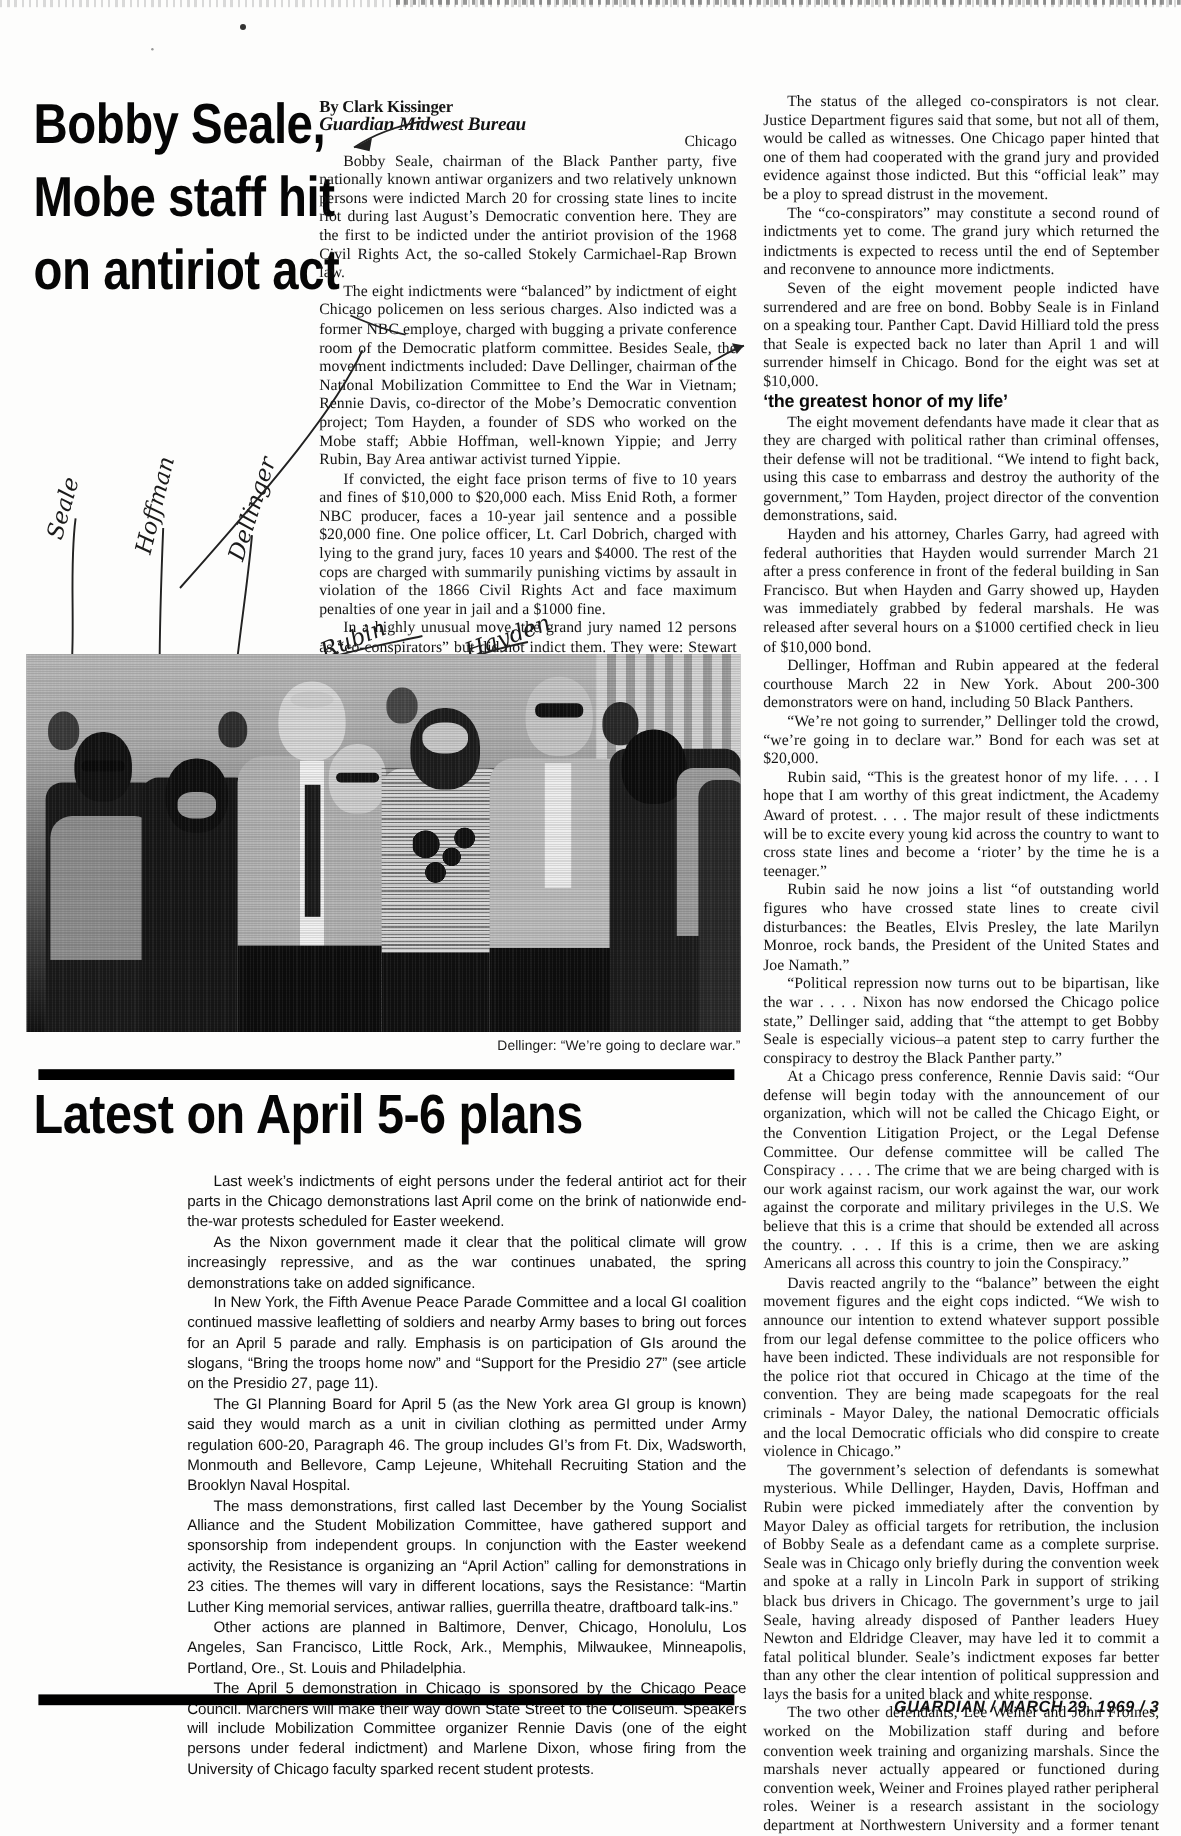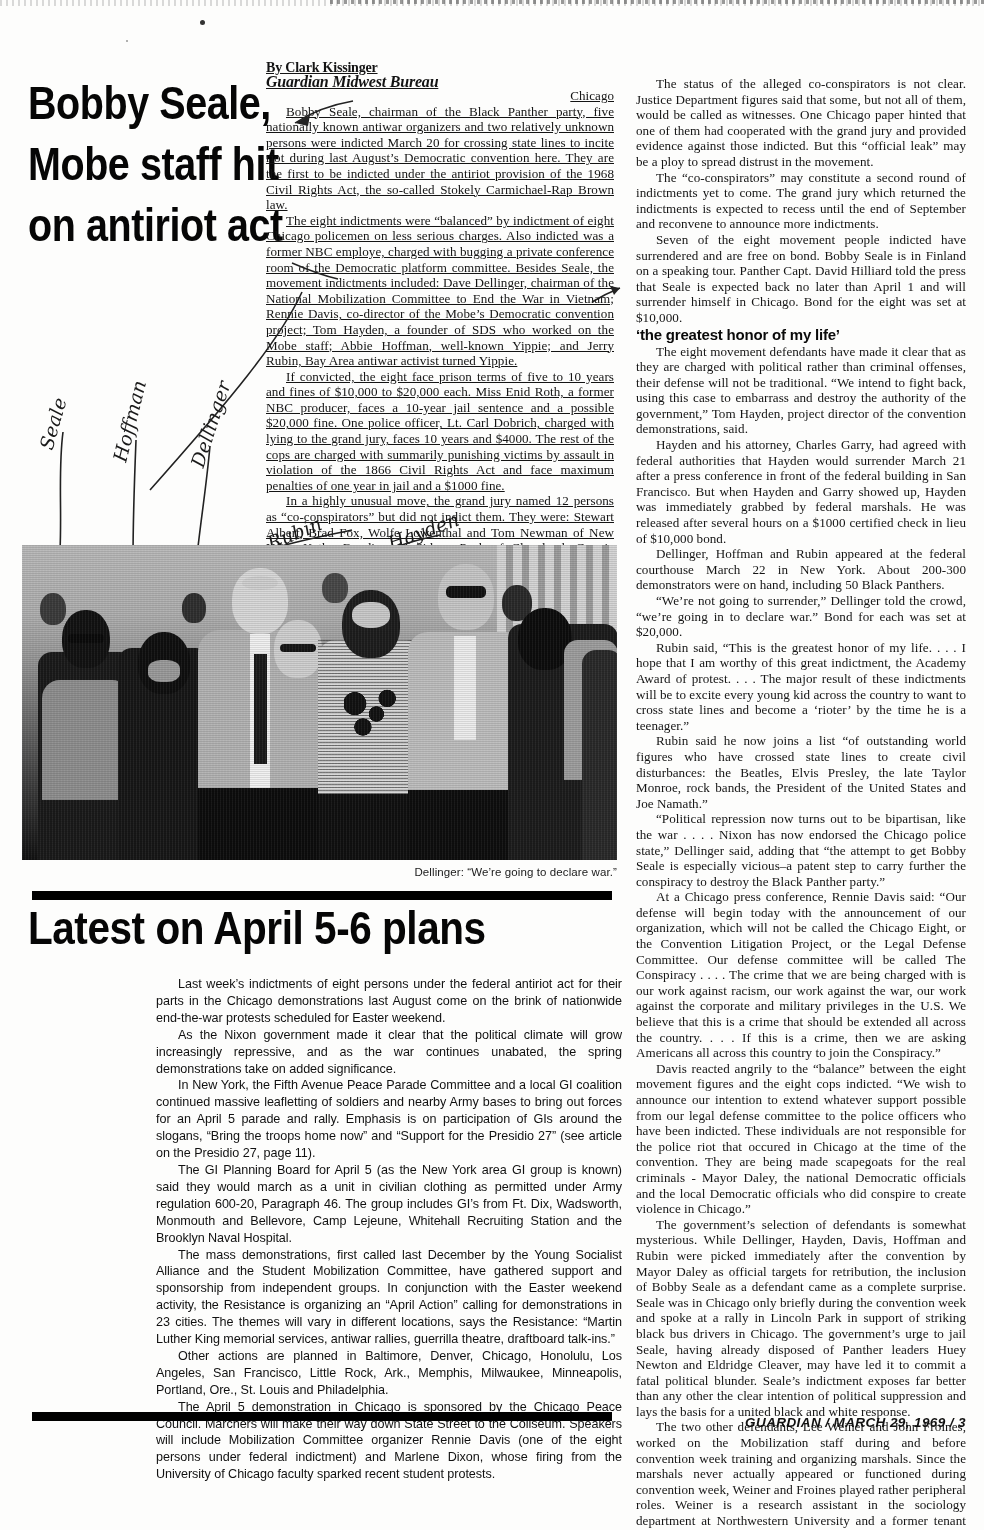--- a/index.html
+++ b/index.html
@@ -32,21 +32,21 @@
     color:#060606;
     white-space:nowrap;
   }
   .headline div{display:block;}
 
   
   .col{position:absolute;font-size:13.1px;line-height:15.6px;text-align:justify;
        color:#141414;letter-spacing:.05px;}
   .col p{margin:0;text-indent:20px;}
 
-  #col1{left:266px;top:60px;width:348px;text-decoration:underline;}
+  #col1{left:266px;top:82px;width:348px;}
   #col2{left:636px;top:76px;width:330px;}
 
   .byline{font-family:"Liberation Serif",serif;font-weight:700;font-size:14px;
           line-height:15px;text-indent:0 !important;letter-spacing:-.2px;}
   .byline-sub{font-style:italic;font-weight:700;font-size:16px;line-height:13px;
           text-indent:0 !important;letter-spacing:-.2px;}
   .dateline{text-align:right;text-indent:0 !important;font-size:13px;margin-top:4px;}
 
   .subhead{
     font-family:Liberation Sans, sans-serif;
@@ -142,21 +142,21 @@
   <div class="col" id="col2">
     <p>The status of the alleged co-conspirators is not clear. Justice Department figures said that some, but not all of them, would be called as witnesses. One Chicago paper hinted that one of them had cooperated with the grand jury and provided evidence against those indicted. But this “official leak” may be a ploy to spread distrust in the movement.</p>
     <p>The “co-conspirators” may constitute a second round of indictments yet to come. The grand jury which returned the indictments is expected to recess until the end of September and reconvene to announce more indictments.</p>
     <p>Seven of the eight movement people indicted have surrendered and are free on bond. Bobby Seale is in Finland on a speaking tour. Panther Capt. David Hilliard told the press that Seale is expected back no later than April 1 and will surrender himself in Chicago. Bond for the eight was set at $10,000.</p>
     <p class="subhead">‘the greatest honor of my life’</p>
     <p>The eight movement defendants have made it clear that as they are charged with political rather than criminal offenses, their defense will not be traditional. “We intend to fight back, using this case to embarrass and destroy the authority of the government,” Tom Hayden, project director of the convention demonstrations, said.</p>
     <p>Hayden and his attorney, Charles Garry, had agreed with federal authorities that Hayden would surrender March 21 after a press conference in front of the federal building in San Francisco. But when Hayden and Garry showed up, Hayden was immediately grabbed by federal marshals. He was released after several hours on a $1000 certified check in lieu of $10,000 bond.</p>
     <p>Dellinger, Hoffman and Rubin appeared at the federal courthouse March 22 in New York. About 200-300 demonstrators were on hand, including 50 Black Panthers.</p>
     <p>“We’re not going to surrender,” Dellinger told the crowd, “we’re going in to declare war.” Bond for each was set at $20,000.</p>
     <p>Rubin said, “This is the greatest honor of my life. . . . I hope that I am worthy of this great indictment, the Academy Award of protest. . . . The major result of these indictments will be to excite every young kid across the country to want to cross state lines and become a ‘rioter’ by the time he is a teenager.”</p>
-    <p>Rubin said he now joins a list “of outstanding world figures who have crossed state lines to create civil disturbances: the Beatles, Elvis Presley, the late Taylor Monroe, rock bands, the President of the United States and Joe Namath.”</p>
+    <p>Rubin said he now joins a list “of outstanding world figures who have crossed state lines to create civil disturbances: the Beatles, Elvis Presley, the late Marilyn Monroe, rock bands, the President of the United States and Joe Namath.”</p>
     <p>“Political repression now turns out to be bipartisan, like the war . . . . Nixon has now endorsed the Chicago police state,” Dellinger said, adding that “the attempt to get Bobby Seale is especially vicious–a patent step to carry further the conspiracy to destroy the Black Panther party.”</p>
     <p>At a Chicago press conference, Rennie Davis said: “Our defense will begin today with the announcement of our organization, which will not be called the Chicago Eight, or the Convention Litigation Project, or the Legal Defense Committee. Our defense committee will be called The Conspiracy . . . . The crime that we are being charged with is our work against racism, our work against the war, our work against the corporate and military privileges in the U.S. We believe that this is a crime that should be extended all across the country. . . . If this is a crime, then we are asking Americans all across this country to join the Conspiracy.”</p>
     <p>Davis reacted angrily to the “balance” between the eight movement figures and the eight cops indicted. “We wish to announce our intention to extend whatever support possible from our legal defense committee to the police officers who have been indicted. These individuals are not responsible for the police riot that occured in Chicago at the time of the convention. They are being made scapegoats for the real criminals - Mayor Daley, the national Democratic officials and the local Democratic officials who did conspire to create violence in Chicago.”</p>
     <p>The government’s selection of defendants is somewhat mysterious. While Dellinger, Hayden, Davis, Hoffman and Rubin were picked immediately after the convention by Mayor Daley as official targets for retribution, the inclusion of Bobby Seale as a defendant came as a complete surprise. Seale was in Chicago only briefly during the convention week and spoke at a rally in Lincoln Park in support of striking black bus drivers in Chicago. The government’s urge to jail Seale, having already disposed of Panther leaders Huey Newton and Eldridge Cleaver, may have led it to commit a fatal political blunder. Seale’s indictment exposes far better than any other the clear intention of political suppression and lays the basis for a united black and white response.</p>
     <p>The two other defendants, Lee Weiner and John Froines, worked on the Mobilization staff during and before convention week training and organizing marshals. Since the marshals never actually appeared or functioned during convention week, Weiner and Froines played rather peripheral roles. Weiner is a research assistant in the sociology department at Northwestern University and a former tenant union organizer in Chicago. He is also a personal friend of Jerry Rubin. Froines is an assistant professor of chemistry at the University of Oregon.</p>
 
   </div>
 
   <div class="hand" style="left:56px;top:430px;transform:rotate(-74deg);transform-origin:left bottom;">Seale</div>
   <div class="hand" style="left:130px;top:442px;transform:rotate(-76deg);transform-origin:left bottom;">Hoffman</div>
@@ -259,21 +259,21 @@
     <div class="grain"></div>
   </div>
 
   <div class="caption">Dellinger:  “We’re going to declare war.”</div>
 
   <div class="rule-thick" style="left:32px;top:891px;width:580px;height:9px;"></div>
 
   <div class="headline2">Latest on April 5-6 plans</div>
 
   <div id="col3">
-    <p>Last week’s indictments of eight persons under the federal antiriot act for their parts in the Chicago demonstrations last August come on the brink of nationwide end-the-war protests scheduled for Easter weekend.</p>
+    <p>Last week’s indictments of eight persons under the federal antiriot act for their parts in the Chicago demonstrations last April come on the brink of nationwide end-the-war protests scheduled for Easter weekend.</p>
     <p>As the Nixon government made it clear that the political climate will grow increasingly repressive, and as the war continues unabated, the spring demonstrations take on added significance.</p>
     <p>In New York, the Fifth Avenue Peace Parade Committee and a local GI coalition continued massive leafletting of soldiers and nearby Army bases to bring out forces for an April 5 parade and rally. Emphasis is on participation of GIs around the slogans, “Bring the troops home now” and “Support for the Presidio 27” (see article on the Presidio 27, page 11).</p>
     <p>The GI Planning Board for April 5 (as the New York area GI group is known) said they would march as a unit in civilian clothing as permitted under Army regulation 600-20, Paragraph 46. The group includes GI’s from Ft. Dix, Wadsworth, Monmouth and Bellevore, Camp Lejeune, Whitehall Recruiting Station and the Brooklyn Naval Hospital.</p>
     <p>The mass demonstrations, first called last December by the Young Socialist Alliance and the Student Mobilization Committee, have gathered support and sponsorship from independent groups. In conjunction with the Easter weekend activity, the Resistance is organizing an “April Action” calling for demonstrations in 23 cities. The themes will vary in different locations, says the Resistance: “Martin Luther King memorial services, antiwar rallies, guerrilla theatre, draftboard talk-ins.”</p>
     <p>Other actions are planned in Baltimore, Denver, Chicago, Honolulu, Los Angeles, San Francisco, Little Rock, Ark., Memphis, Milwaukee, Minneapolis, Portland, Ore., St. Louis and Philadelphia.</p>
     <p>The April 5 demonstration in Chicago is sponsored by the Chicago Peace Council. Marchers will make their way down State Street to the Coliseum. Speakers will include Mobilization Committee organizer Rennie Davis (one of the eight persons under federal indictment) and Marlene Dixon, whose firing from the University of Chicago faculty sparked recent student protests.</p>
   </div>
 
   <div class="rule-thick" style="left:32px;top:1412px;width:580px;height:9px;"></div>
 

